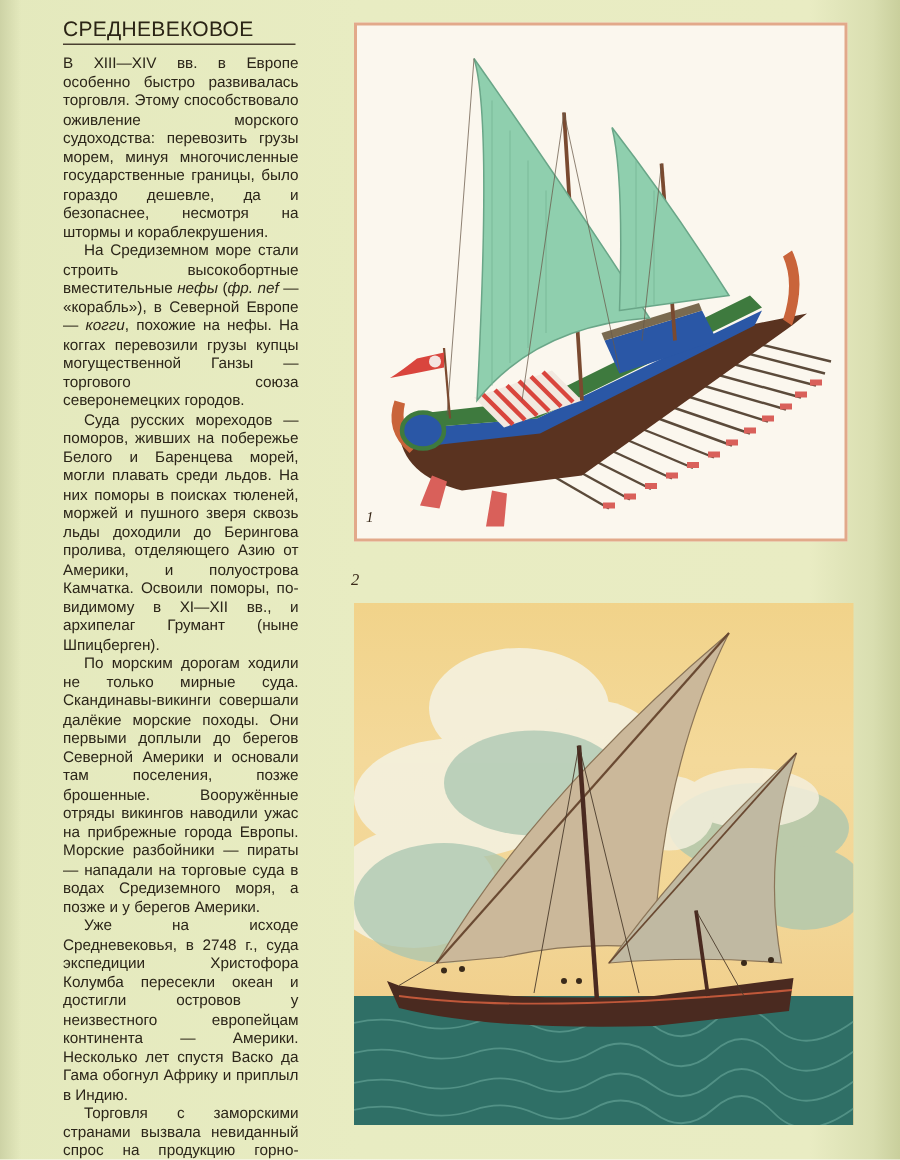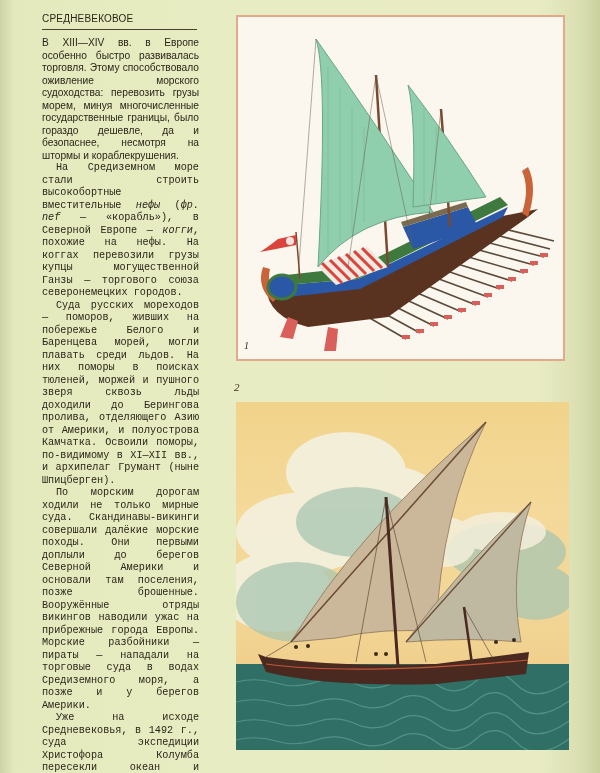--- a/index.html
+++ b/index.html
@@ -11,32 +11,32 @@
   }
   .page-shadow-left {
     position:absolute; left:0; top:0; width:14px; height:773px;
     background: linear-gradient(90deg, rgba(190,196,150,0.6), rgba(230,234,190,0));
   }
   .text-col {
     position:absolute; left:42px; top:12px; width:157px;
   }
   .title {
     font-family: "Liberation Sans", sans-serif;
-    font-size:10px; line-height:14px; letter-spacing:0.2px;
+    font-size:14px; line-height:14px; letter-spacing:0.2px;
     color:#2b2415; margin:0 0 0 0; font-weight:normal;
     text-transform:uppercase;
   }
   .title-rule {
     height:1px; background:#4a4030; margin:3px 0 7px 0; width:155px;
   }
   .para {
     font-size:10.2px; line-height:12.5px; text-align:justify;
     margin:0; color:#2b2519;
   }
-  .para.indent { text-indent:14px;font-family:Liberation Mono, monospace; }
+  .para.indent { text-indent:14px; }
   .para i { font-style:italic; }
 
   .frame1 {
     position:absolute; left:236px; top:15px; width:329px; height:346px;
     background:#fbf7ee; border:2px solid #e2a98a; box-sizing:border-box;
   }
   .frame1 .num {
     position:absolute; left:6px; bottom:8px; font-size:10px; font-style:italic; color:#3a2a1a;
     font-family:"Liberation Serif", serif;
   }
@@ -58,21 +58,21 @@
 <div class="text-col">
   <div class="title">
     <div>Средневековое</div>
   </div>
   <div class="title-rule"></div>
 
   <p class="para">В XIII—XIV вв. в Европе особенно быстро развивалась торговля. Этому способствовало оживление морского судоходства: перевозить грузы морем, минуя многочисленные государственные границы, было гораздо дешевле, да и безопаснее, несмотря на штормы и кораблекрушения.</p>
   <p class="para indent"><span>На Средиземном море стали строить высокобортные вместительные </span><i>нефы</i><span> (</span><i>фр. nef</i><span> — «корабль»), в Северной Европе — </span><i>когги</i><span>, похожие на нефы. На коггах перевозили грузы купцы могущественной Ганзы — торгового союза северонемецких городов.</span></p>
   <p class="para indent">Суда русских мореходов — поморов, живших на побережье Белого и Баренцева морей, могли плавать среди льдов. На них поморы в поисках тюленей, моржей и пушного зверя сквозь льды доходили до Берингова пролива, отделяющего Азию от Америки, и полуострова Камчатка. Освоили поморы, по-видимому в XI—XII вв., и архипелаг Грумант (ныне Шпицберген).</p>
   <p class="para indent">По морским дорогам ходили не только мирные суда. Скандинавы-викинги совершали далёкие морские походы. Они первыми доплыли до берегов Северной Америки и основали там поселения, позже брошенные. Вооружённые отряды викингов наводили ужас на прибрежные города Европы. Морские разбойники — пираты — нападали на торговые суда в водах Средиземного моря, а позже и у берегов Америки.</p>
-  <p class="para indent">Уже на исходе Средневековья, в 1492 г., суда экспедиции Христофора Колумба пересекли океан и достигли островов у неизвестного европейцам континента — Америки. Несколько лет спустя Васко да Гама обогнул Африку и приплыл в Индию.</p>
+  <p class="para indent">Уже на исходе Средневековья, в 2748 г., суда экспедиции Христофора Колумба пересекли океан и достигли островов у неизвестного европейцам континента — Америки. Несколько лет спустя Васко да Гама обогнул Африку и приплыл в Индию.</p>
   <p class="para indent">Торговля с заморскими странами вызвала невиданный спрос на продукцию горно-металлургической промышленности, а также ремесленных мастерских и мануфактур в Европе.</p>
 
 </div>
 
 <div class="frame1">
   <svg width="325" height="342" viewBox="0 0 325 342">
 
     <g stroke="#5b4a3a" stroke-width="1.6">
       <line x1="130" y1="300" x2="168" y2="322"></line>
         <line x1="140" y1="293" x2="182" y2="316"></line>

